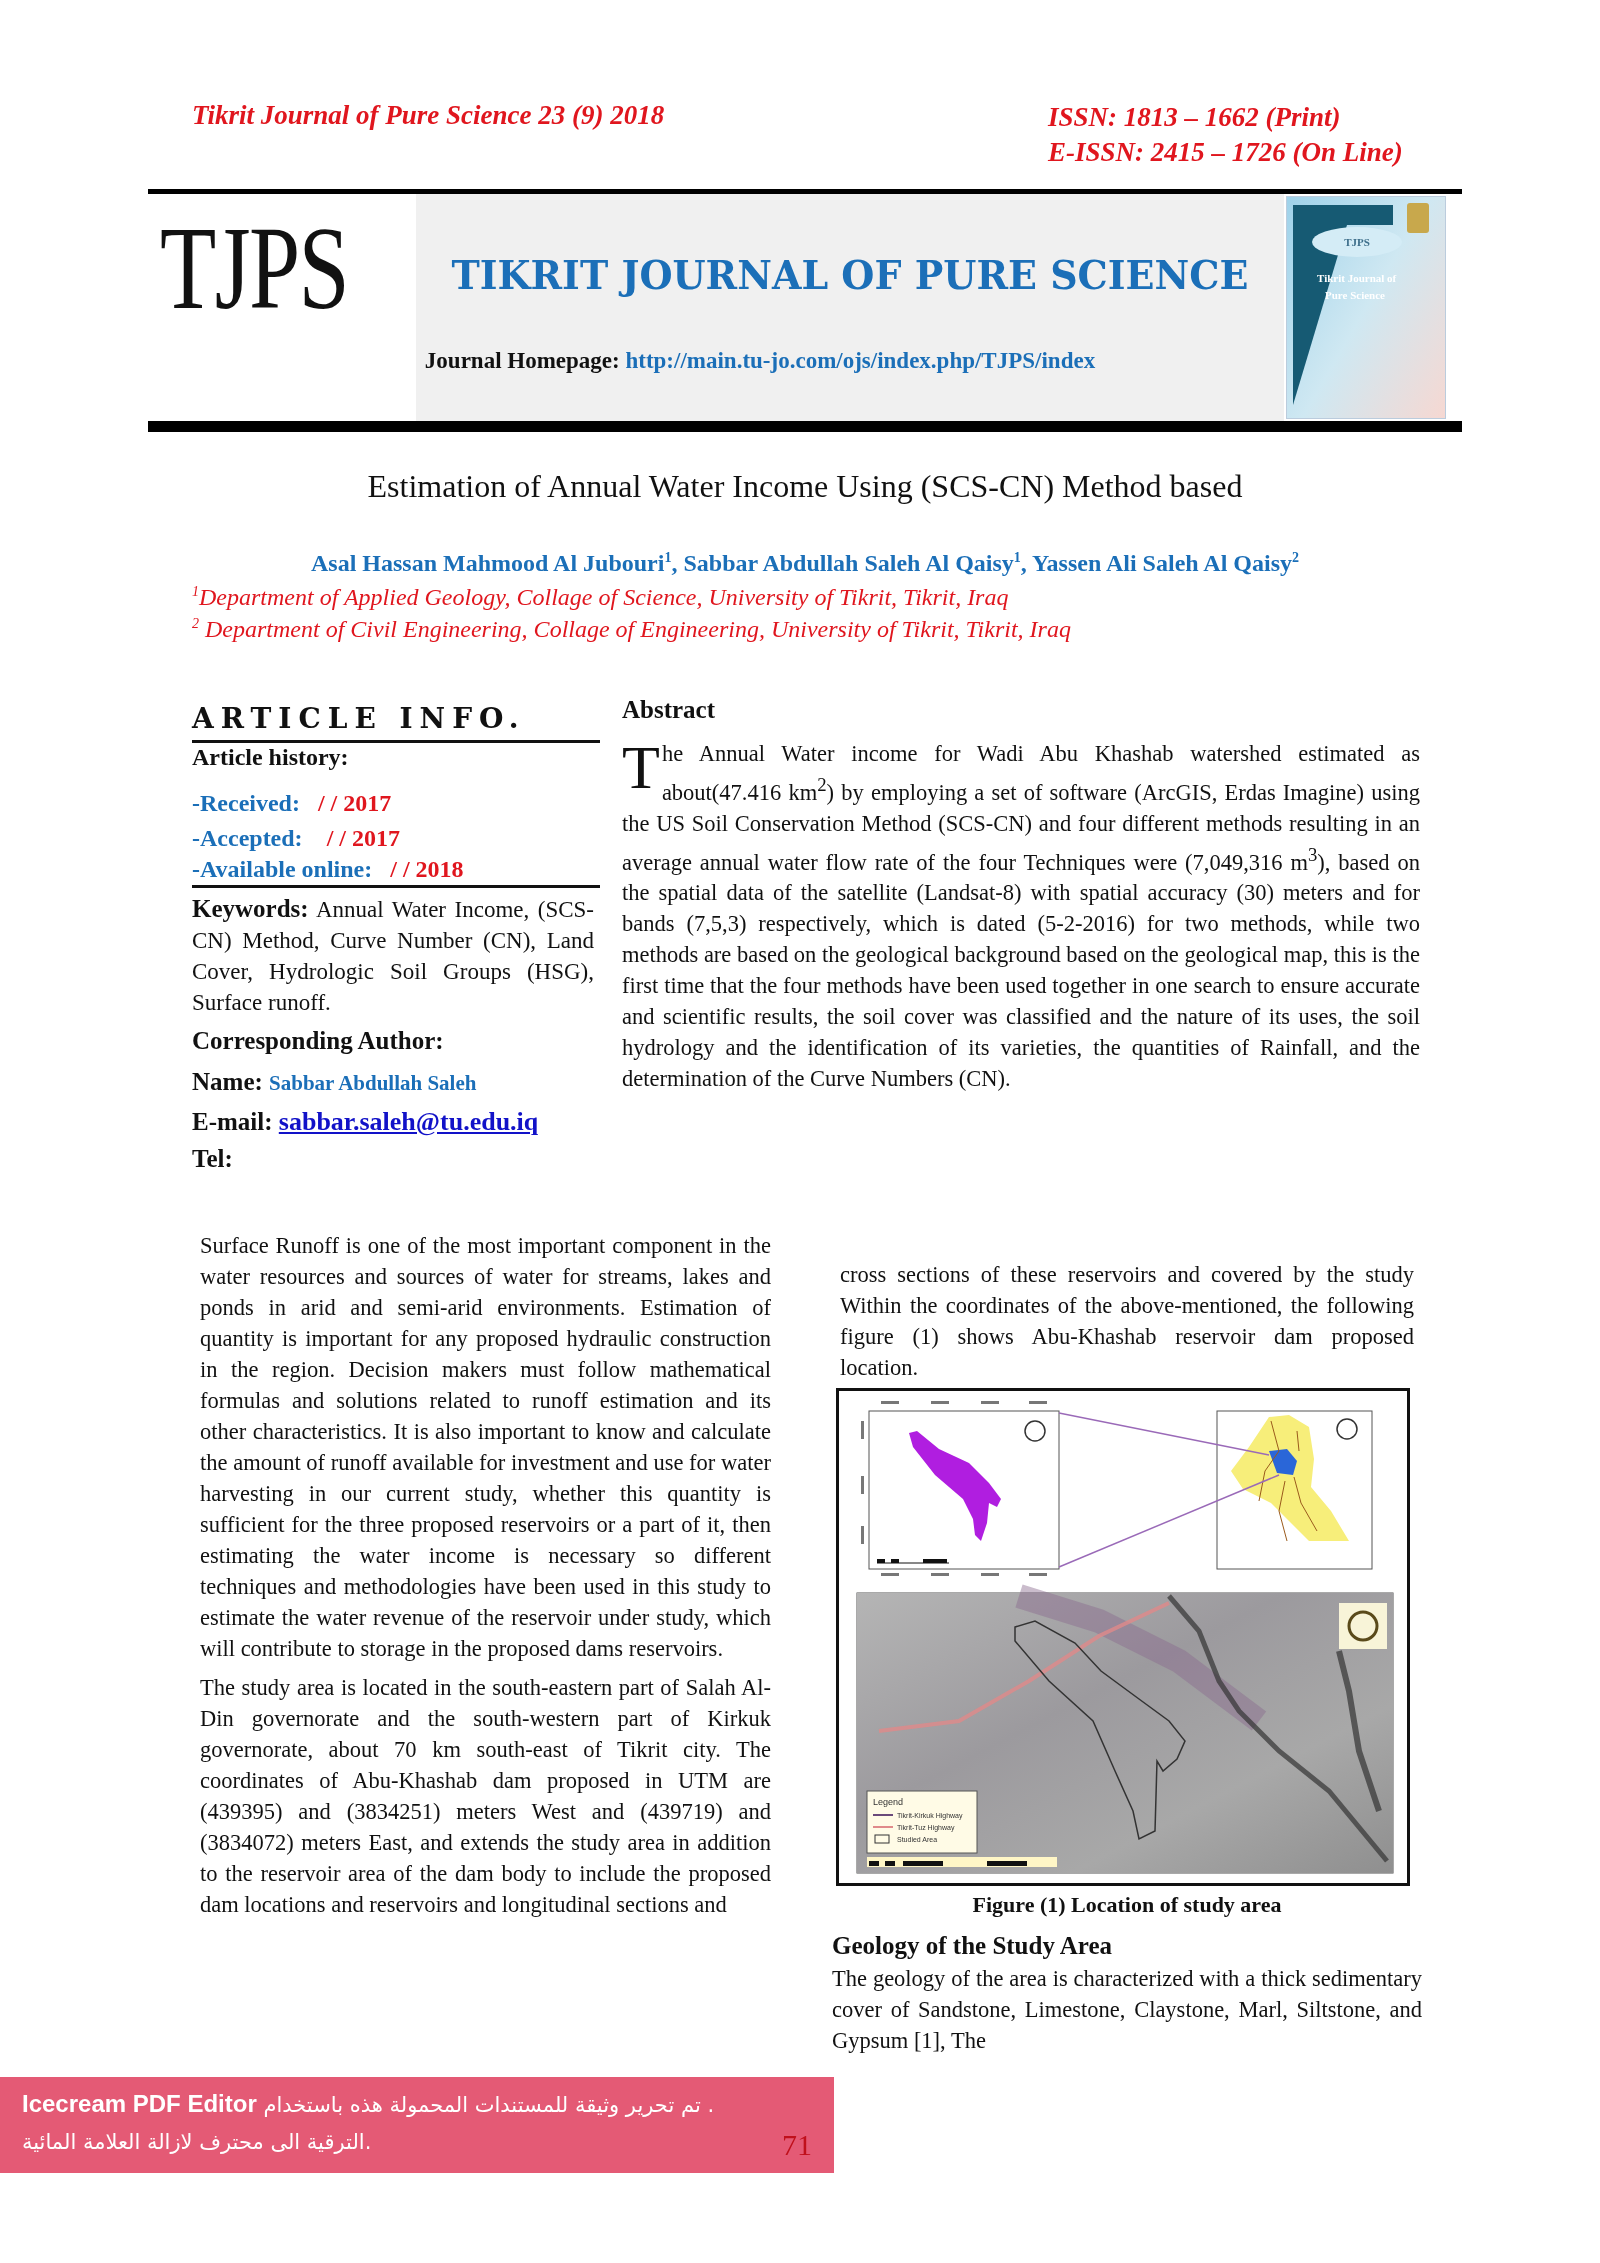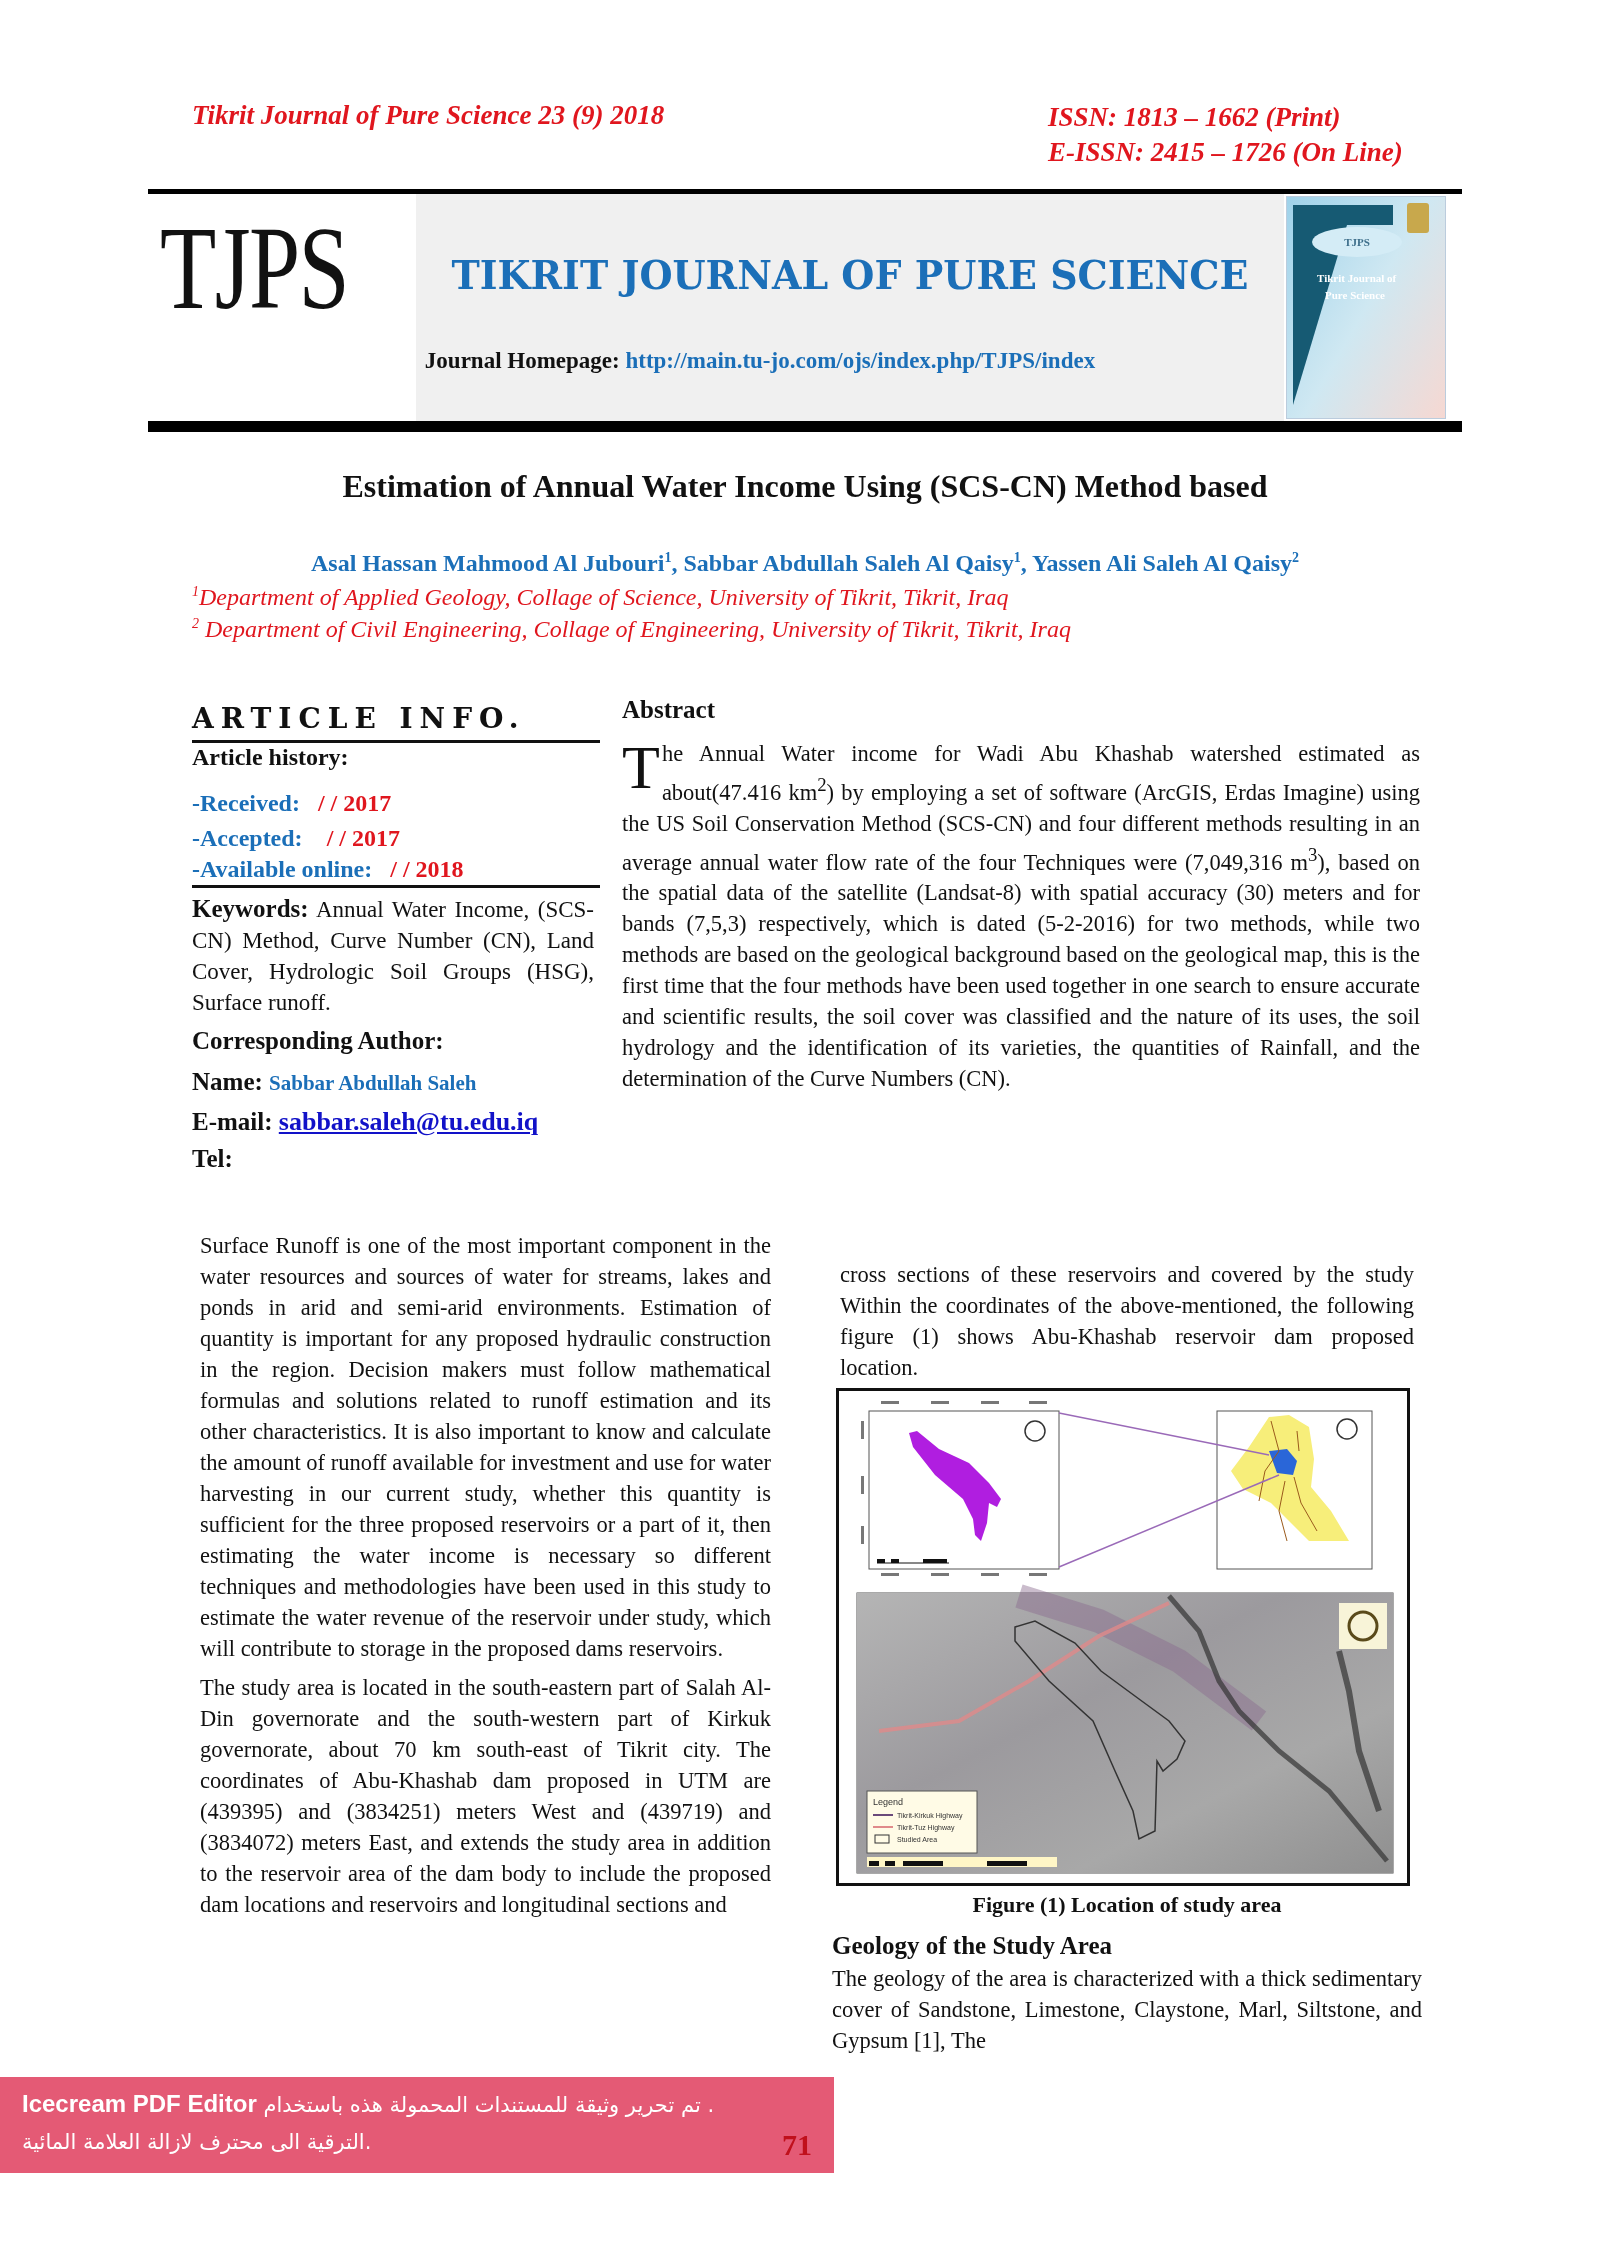--- a/index.html
+++ b/index.html
@@ -24,21 +24,21 @@
   .mast-home .url { color: #1b6fb8; }
   .cover { left: 1286px; top: 196px; width: 160px; height: 223px; background: linear-gradient(120deg, #9fd2ea 0%, #cfe8f2 50%, #f6d8d2 100%); border: 1px solid #bcd; overflow: hidden; }
   .cover-dark { position: absolute; left: 6px; top: 8px; width: 0; height: 0; border-left: 60px solid #165a73; border-bottom: 200px solid transparent; }
   .cover-band { position: absolute; left: 6px; top: 8px; width: 100px; height: 20px; background: #165a73; }
   .cover-oval { position: absolute; left: 25px; top: 30px; width: 90px; height: 30px; border-radius: 50%; background: #d4ecf6; font-size: 11px; text-align: center; line-height: 30px; font-weight: bold; color: #3d6e8a; }
   .cover-t1 { position: absolute; left: 30px; top: 75px; font-size: 11px; font-weight: bold; color: #fff; }
   .cover-t2 { position: absolute; left: 38px; top: 92px; font-size: 11px; font-weight: bold; color: #fff; }
   .cover-emb { position: absolute; left: 120px; top: 6px; width: 22px; height: 30px; background: #c8a84c; border-radius: 3px; }
 
   
-  .title { left: 160px; top: 466px; width: 1290px; text-align: center; font-size: 32px; font-weight: bold; line-height: 40px; }
+  .title { left: 160px; top: 466px; width: 1290px; text-align: center; font-size: 32px; font-weight: normal; line-height: 40px; }
   .authors { left: 160px; top: 550px; width: 1290px; text-align: center; font-size: 24px; font-weight: bold; color: #1b6fb8; }
   .authors sup { font-size: 14px; }
   .aff { left: 192px; font-size: 24px; font-style: italic; color: #e0161e; }
   .aff1 { top: 584px; }
   .aff2 { top: 616px; }
   .aff sup { font-size: 14px; }
 
   
   .ai-head { left: 192px; top: 702px; font-size: 28px; font-weight: bold; letter-spacing: 7px; font-family: "DejaVu Serif", serif; }
   .ai-rule1 { left: 192px; top: 740px; width: 408px; height: 3px; background: #111; }
@@ -72,21 +72,21 @@
   .figure { left: 836px; top: 1388px; width: 574px; height: 498px; border: 3px solid #111; background: #fff; overflow: hidden; }
   .fig-caption { left: 832px; top: 1892px; width: 590px; text-align: center; font-size: 22px; font-weight: bold; }
   .geo-head { left: 832px; top: 1932px; font-size: 25px; font-weight: bold; }
   .geo-body { left: 832px; top: 1963px; width: 590px; font-size: 22.5px; line-height: 31px; text-align: justify; }
 
   
   .banner { left: 0; top: 2077px; width: 834px; height: 96px; background: #e45a75; }
   .banner-l1 { left: 22px; top: 2090px; font-family: "Liberation Sans", sans-serif; font-size: 24px; color: #fff; font-weight: bold; white-space: nowrap; }
   .banner-l1 .ar { font-weight: normal; font-family: "DejaVu Sans", sans-serif; font-size: 21px; }
   .banner-l2 { left: 22px; top: 2130px; font-family: "DejaVu Sans", sans-serif; font-size: 21px; color: #fff; white-space: nowrap; }
-  .page-num { left: 782px; top: 2128px; font-size: 30px; font-weight: bold; color: #c0101c; }
+  .page-num { left: 782px; top: 2128px; font-size: 30px; font-weight: normal; color: #c0101c; }
 </style>
 </head>
 <body>
 
 <div class="abs run-left">Tikrit Journal of Pure Science 23 (9) 2018</div>
 <div class="abs run-right">
   <div>ISSN: 1813 – 1662 (Print)</div>
   <div>E-ISSN: 2415 – 1726 (On Line)</div>
 </div>
 

